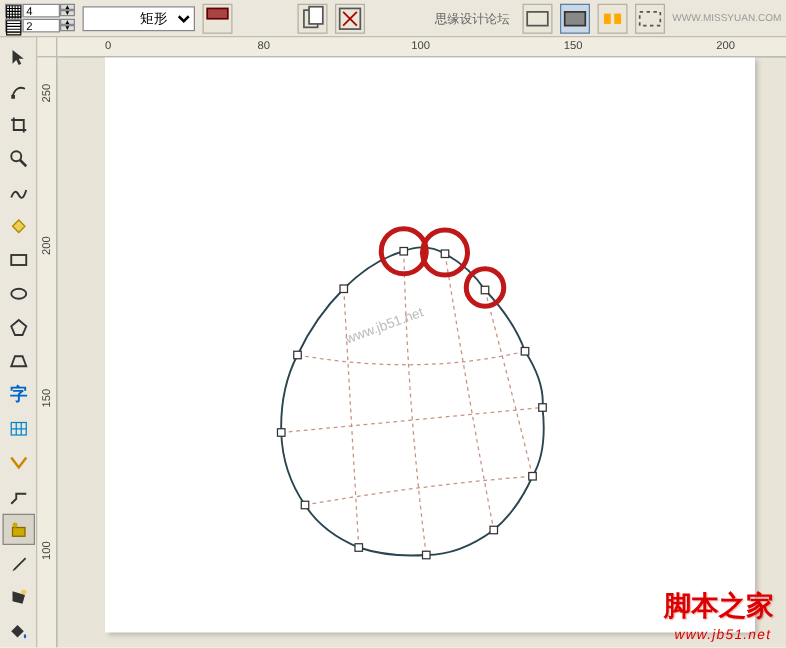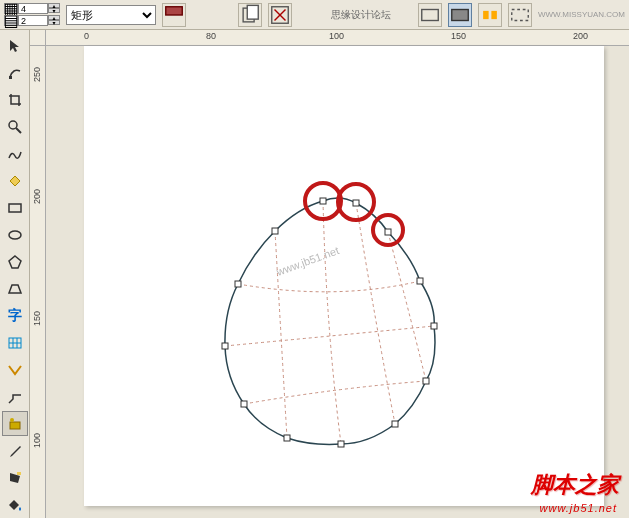--- a/index.html
+++ b/index.html
@@ -4,42 +4,42 @@
 <style>
 * { margin: 0; padding: 0; box-sizing: border-box; font-family: Arial, sans-serif; }
 body { width: 629px; height: 518px; background: #e8e4d8; overflow: hidden; position: relative; }
 .topbar { height: 30px; background: #ebe7dc; border-bottom: 1px solid #b5b0a0; display: flex; align-items: center; padding: 2px 4px; gap: 6px; }
 .stepper-group { display: flex; flex-direction: column; gap: 1px; }
 .stepper { display: flex; align-items: center; }
 .stepper-icon { width: 14px; height: 11px; background: #fff; border: 1px solid #888; display: flex; align-items: center; justify-content: center; }
 .stepper-input { width: 30px; height: 11px; font-size: 9px; border: 1px solid #888; background: #fff; padding: 0 2px; }
 .stepper-arrows { width: 12px; height: 11px; display: flex; flex-direction: column; }
 .stepper-arrows span { height: 5px; font-size: 6px; line-height: 5px; text-align: center; background: #ddd; border: 1px solid #888; cursor: pointer; }
-.shape-select { width: 90px; height: 20px; font-size: 11px; border: 1px solid #888; background: #fff; }
+.shape-select { width: 90px; height: 20px; font-size: 11px; border: 1px solid #888; background: #fff; padding-left: 41px; }
 .tb-btn { width: 24px; height: 24px; border: 1px solid #b5b0a0; background: #eae6da; display: flex; align-items: center; justify-content: center; cursor: pointer; }
 .tb-btn.active { background: #c8d8e8; border-color: #6080a0; }
 .tb-spacer { flex: 1; }
-.tb-label { font-size: 10px; color: #666; margin-right: 21px; }
+.tb-label { font-size: 10px; color: #666; margin-right: 4px; }
 .tb-small { font-size: 8px; color: #999; }
 .main { display: flex; height: 488px; }
 .toolbox { width: 30px; background: #ebe7dc; border-right: 1px solid #b5b0a0; display: flex; flex-direction: column; padding-top: 2px; }
 .tool { width: 26px; height: 26px; margin: 1px 2px; display: flex; align-items: center; justify-content: center; cursor: pointer; border: 1px solid transparent; font-size: 14px; }
 .tool.active { background: #d8d4c8; border: 1px solid #888; }
 .tool svg { width: 16px; height: 16px; }
 .canvas-area { flex: 1; position: relative; background: #e8e4d8; }
 .ruler-h { position: absolute; top: 0; left: 16px; right: 0; height: 16px; background: #f0ece0; border-bottom: 1px solid #aaa; }
 .ruler-v { position: absolute; top: 16px; left: 0; width: 16px; bottom: 0; background: #f0ece0; border-right: 1px solid #aaa; }
 .ruler-corner { position: absolute; top: 0; left: 0; width: 16px; height: 16px; background: #f0ece0; border-right: 1px solid #aaa; border-bottom: 1px solid #aaa; }
 .ruler-tick { position: absolute; font-size: 9px; color: #444; }
 .ruler-h .ruler-tick { top: 1px; }
 .ruler-v .ruler-tick { left: 2px; transform: rotate(-90deg); transform-origin: left top; }
 .page { position: absolute; top: 16px; left: 54px; width: 520px; height: 460px; background: #fff; box-shadow: 2px 2px 4px rgba(0,0,0,0.2); }
 .drawing { position: absolute; top: 16px; left: 16px; width: 580px; height: 470px; }
 .watermark { position: absolute; font-size: 11px; color: #bbb; transform: rotate(-20deg); }
-.brand { position: absolute; right: 10px; bottom: 18px; color: #d00; font-size: 22px; font-weight: bold; font-style: italic; text-shadow: 1px 1px 1px rgba(200,0,0,0.3); }
+.brand { position: absolute; right: 10px; bottom: 18px; color: #d00; font-size: 22px; font-weight: bold; text-shadow: 1px 1px 1px rgba(200,0,0,0.3); }
 .brand-url { position: absolute; right: 12px; bottom: 4px; color: #d00; font-size: 11px; font-style: italic; letter-spacing: 1px; }
 </style>
 </head>
 <body>
 
 <div class="topbar">
   <div class="stepper-group">
     <div class="stepper">
       <span class="stepper-icon">▦</span>
       <input class="stepper-input" value="4" style="">

